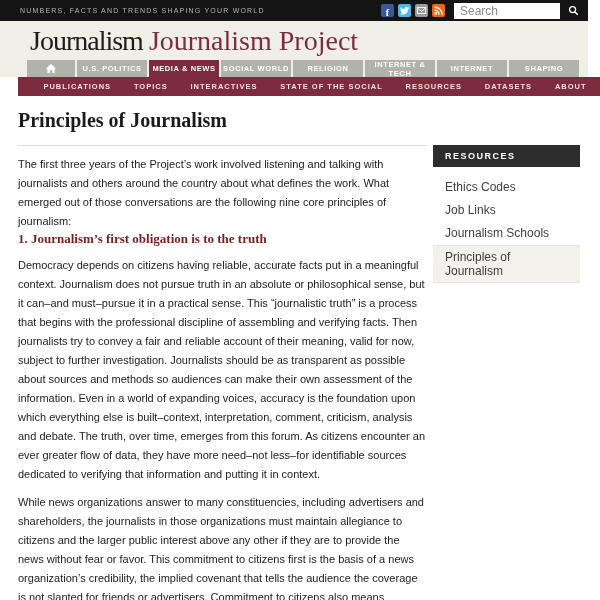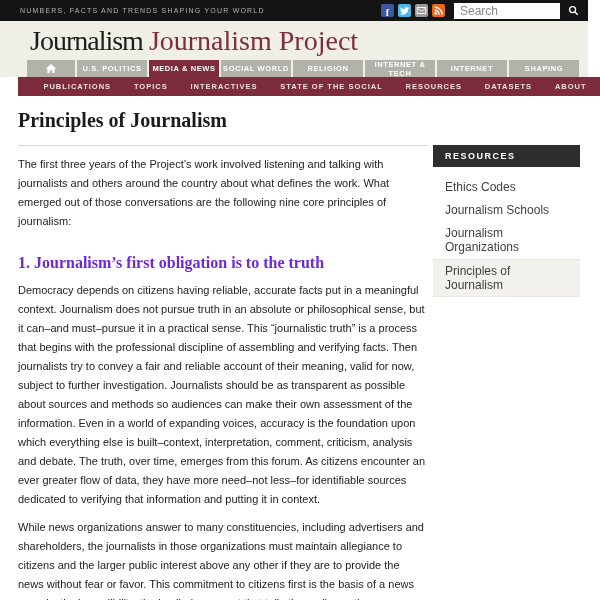--- a/index.html
+++ b/index.html
@@ -63,21 +63,21 @@
     font-size: 20px; font-weight: bold; color: #1b1b1b; margin: 0 0 13px;
   }
   .columns { display: flex; align-items: flex-start; }
   .article { width: 410px; border-top: 1px solid #d9d9d9; }
   .article p {
     font-family: Liberation Sans, sans-serif;
     font-size: 11px; line-height: 19px; color: #222; margin-top: 9px;
   }
   .article h2 {
     font-family: "Liberation Serif", "DejaVu Serif", serif;
-    font-size: 16px; font-weight: bold; color: #6d28d9; margin-top: 23px;
+    font-size: 13px; font-weight: bold; color: #7f1d1d; margin-top: 0;
   }
 
   
   .sidebar { width: 147px; margin-left: 5px; }
   .sidebar-header {
     background: var(--sidebarheader, #2d2d2d); color: #fff; font-size: 9px; font-weight: bold;
     letter-spacing: 1.5px; padding: 6px 12px;
   }
   .sidebar-list { list-style: none; margin-top: 9px; }
   .sidebar-item { font-size: 12px; color: #3f3f3f; padding: 4px 12px; margin-bottom: 1px; cursor: pointer; }
@@ -175,21 +175,21 @@
               <p>Democracy depends on citizens having reliable, accurate facts put in a meaningful context. Journalism does not pursue truth in an absolute or philosophical sense, but it can–and must–pursue it in a practical sense. This “journalistic truth” is a process that begins with the professional discipline of assembling and verifying facts. Then journalists try to convey a fair and reliable account of their meaning, valid for now, subject to further investigation. Journalists should be as transparent as possible about sources and methods so audiences can make their own assessment of the information. Even in a world of expanding voices, accuracy is the foundation upon which everything else is built–context, interpretation, comment, criticism, analysis and debate. The truth, over time, emerges from this forum. As citizens encounter an ever greater flow of data, they have more need–not less–for identifiable sources dedicated to verifying that information and putting it in context.</p>
             </section><section>
               <p>While news organizations answer to many constituencies, including advertisers and shareholders, the journalists in those organizations must maintain allegiance to citizens and the larger public interest above any other if they are to provide the news without fear or favor. This commitment to citizens first is the basis of a news organization’s credibility, the implied covenant that tells the audience the coverage is not slanted for friends or advertisers. Commitment to citizens also means journalism should present a representative picture of all constituent groups in society. Ignoring certain citizens has the effect of disenfranchising them. The theory underlying the modern news industry has been the belief that credibility builds a broad and loyal audience, and that economic</p>
             </section></span>
       </main>
       <aside class="sidebar">
         <div class="sidebar-header">RESOURCES</div>
         <ul class="sidebar-list">
 
         <li class="sidebar-item"><span>Ethics Codes</span></li>
+            <li class="sidebar-item"><span>Job Links</span></li>
             <li class="sidebar-item"><span>Journalism Schools</span></li>
-            <li class="sidebar-item"><span>Journalism Organizations</span></li>
             <li class="sidebar-item active"><span>Principles of Journalism</span></li>
           </ul>
       </aside>
     </div>
   </div>
 
 </div>
 
 </body></html>

